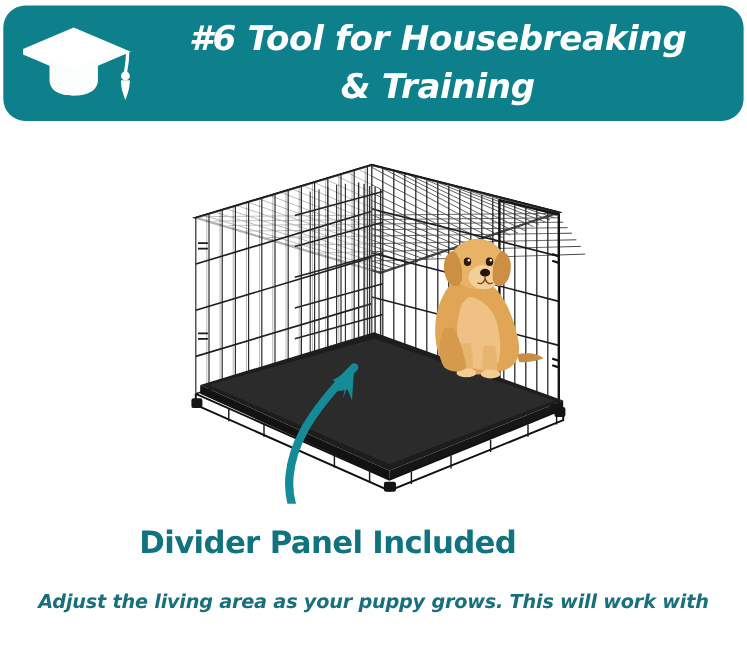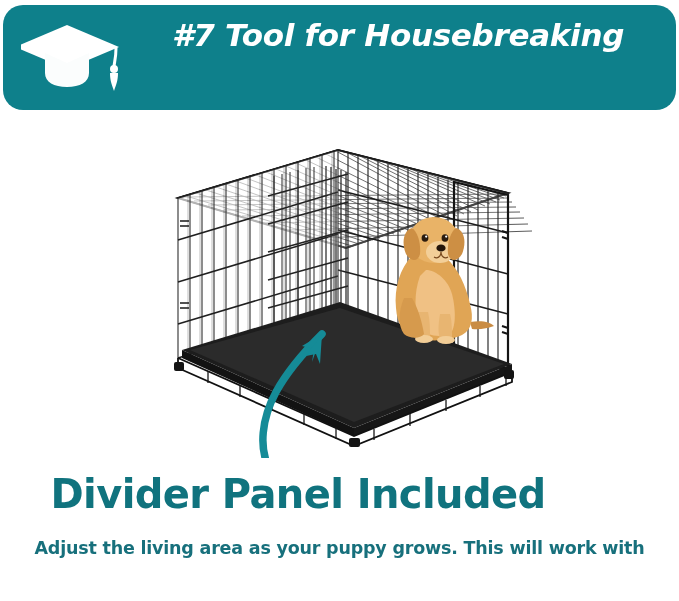--- a/index.html
+++ b/index.html
@@ -65,33 +65,34 @@
   
   .caption-heading {
     position: absolute;
     left: 0;
     top: 474px;
     width: 596px;
     text-align: center;
     color: #10737e;
     font-family: "DejaVu Sans", sans-serif;
     font-weight: bold;
-    font-size: 40px;
+    font-size: 28px;
     line-height: 40px;
     letter-spacing: -0.6px;
   }
   .caption-body {
     position: absolute;
     left: 30px;
     top: 535px;
     width: 619px;
     text-align: center;
     color: #17707c;
     font-family: "DejaVu Sans", sans-serif;
     font-weight: bold;
+    font-style: italic;
     font-size: 17.5px;
     line-height: 27px;
     letter-spacing: -0.2px;
   }
   .caption-body .bl { display: block; white-space: nowrap; }
 </style>
 </head>
 <body>
 
 <div class="banner">
@@ -104,21 +105,22 @@
       <path d="M24,34 L24,54 C24,63 33,68 46,68 C59,68 68,63 68,54 L68,34 L46,44 Z" fill="#fbfdfd"></path>
 
       <path d="M95,29 C95,40 93,44 93,48" stroke="#ffffff" stroke-width="3" fill="none" stroke-linecap="round"></path>
 
       <circle cx="93" cy="50" r="4" fill="#ffffff"></circle>
       <path d="M89,54 C89,62 91,66 93,72 C95,66 97,62 97,54 Z" fill="#ffffff"></path>
     </svg>
   </div>
 
   <div class="banner-text">
-    <span class="banner-line">#7 Tool for Housebreaking</span>
+    <span class="banner-line">#6 Tool for Housebreaking</span>
+    <span class="banner-line">&amp; Training</span>
   </div>
 </div>
 
 <div class="product-area">
   <svg class="crate-svg" width="679" height="340" viewBox="0 0 679 340" aria-hidden="true">
     <defs>
 
       <pattern id="vwire" width="9" height="10" patternUnits="userSpaceOnUse">
         <rect width="9" height="10" fill="none"></rect>
         <line x1="0.5" y1="0" x2="0.5" y2="10" stroke="#2a2a2a" stroke-width="1.1"></line>

